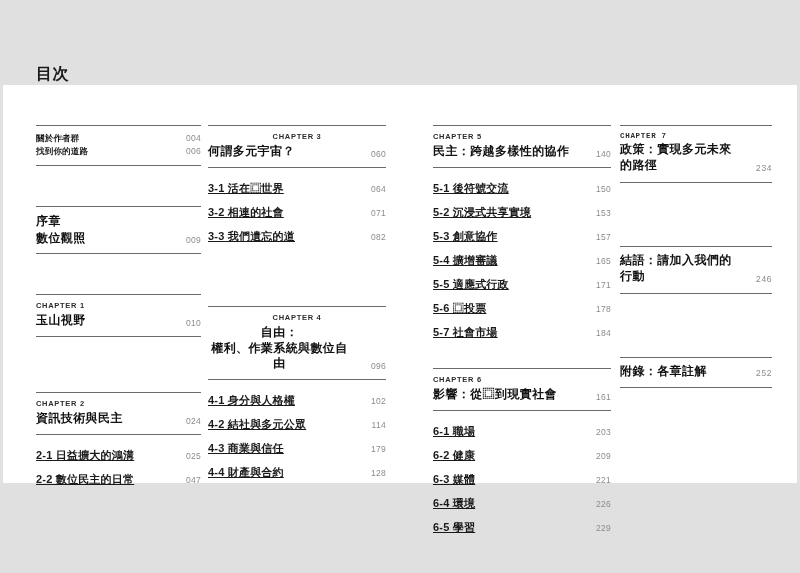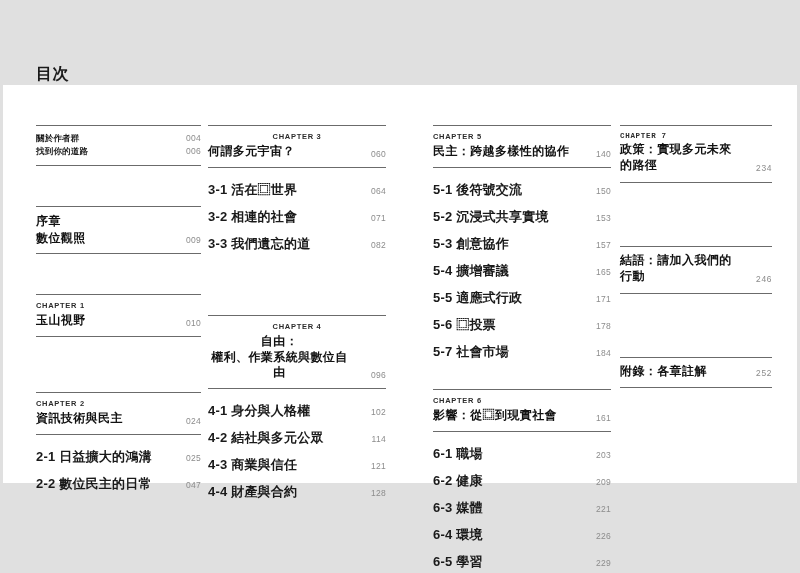--- a/index.html
+++ b/index.html
@@ -139,24 +139,25 @@
     padding-top: 13px;
   }
   .sec-row {
     display: flex;
     align-items: baseline;
     justify-content: space-between;
     margin-bottom: 9px;
   }
   .sec-row:last-child { margin-bottom: 0; }
   .sec-label {
-    font-size: 13px;
+    font-size: 11px;
     font-weight: bold;
     letter-spacing: 0.2px;
     color: #1a1a1a;
+    text-decoration: underline;
   }
   .sec-page {
     font-size: 8.5px;
     color: #8c8c8c;
     letter-spacing: 0.3px;
     flex: 0 0 auto;
     padding-left: 8px;
   }
 </style>
 </head>
@@ -274,21 +275,21 @@
         <div class="sec-row">
           <span class="sec-label">4-1 身分與人格權</span>
           <span class="sec-page">102</span>
         </div>
         <div class="sec-row">
           <span class="sec-label">4-2 結社與多元公眾</span>
           <span class="sec-page">114</span>
         </div>
         <div class="sec-row">
           <span class="sec-label">4-3 商業與信任</span>
-          <span class="sec-page">121</span>
+          <span class="sec-page">179</span>
         </div>
         <div class="sec-row">
           <span class="sec-label">4-4 財產與合約</span>
           <span class="sec-page">128</span>
         </div>
       </div>
 
     </div>
 
     <div class="col col-3">

